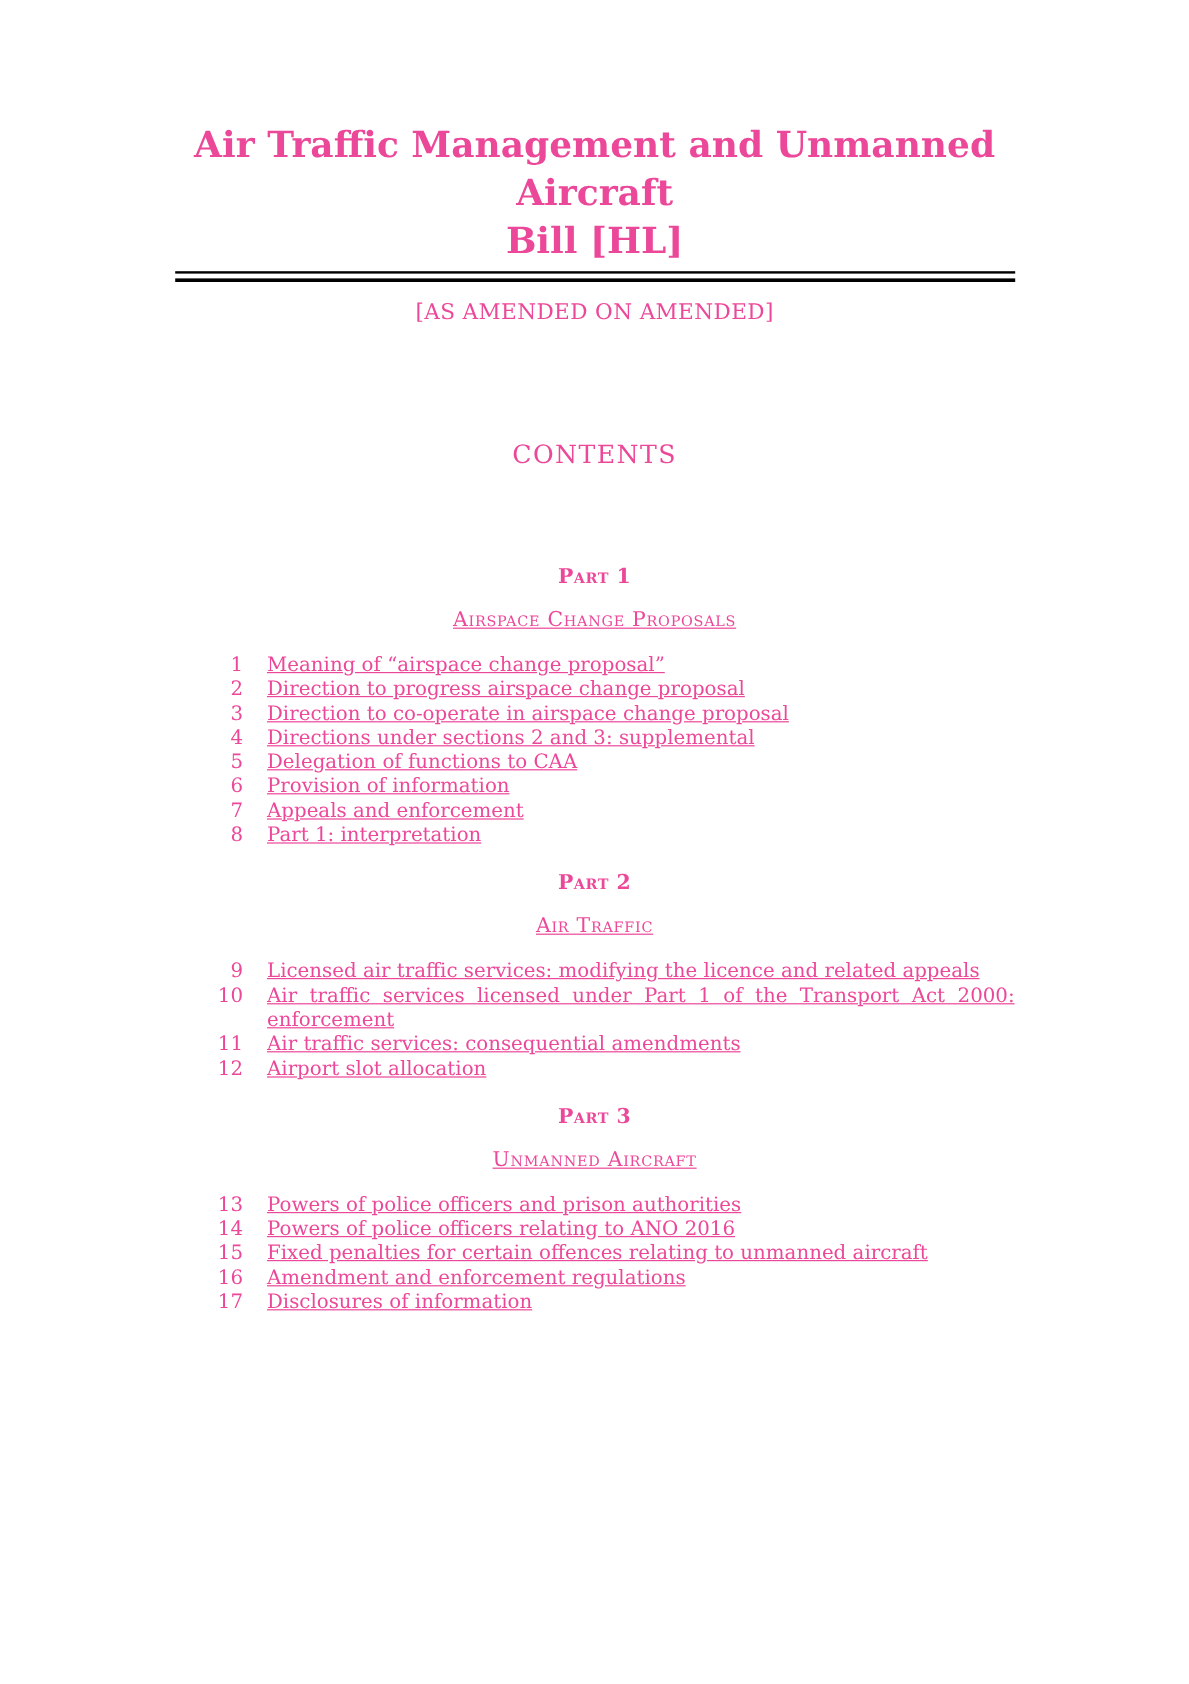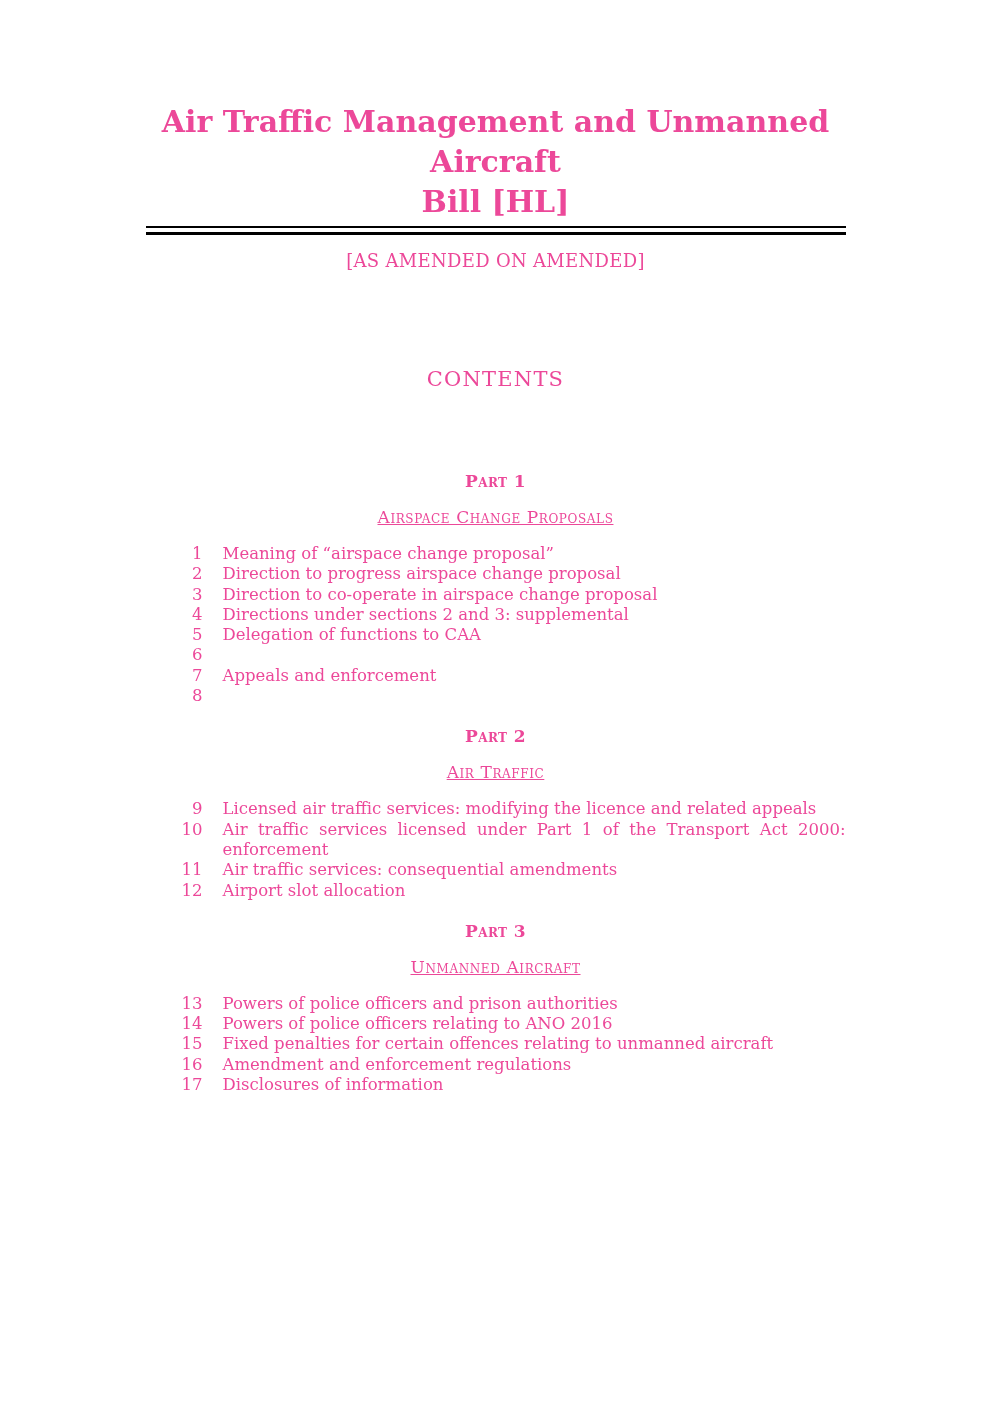--- a/index.html
+++ b/index.html
@@ -75,20 +75,21 @@
     line-height: 20.3px;
   }
   .toc-num {
     flex: none;
     width: 57px;
     text-align: right;
   }
   .toc-text {
     margin-left: 20px;
     width: 623px;
+    text-decoration: underline;
   }
   .toc-line { }
   .toc-line.stretch {
     text-align: justify;
     text-align-last: justify;
   }
   .page-footer {
     position: absolute;
     left: 145px;
     right: 146px;
@@ -143,29 +144,35 @@
           </div>
       </div>
       <div class="toc-row">
         <div class="toc-num">5</div>
         <div class="toc-text">
             <div class="toc-line">Delegation of functions to CAA</div>
           </div>
       </div>
       <div class="toc-row">
         <div class="toc-num">6</div>
+        <div class="toc-text">
+            <div class="toc-line">Provision of information</div>
+          </div>
       </div>
       <div class="toc-row">
         <div class="toc-num">7</div>
         <div class="toc-text">
             <div class="toc-line">Appeals and enforcement</div>
           </div>
       </div>
       <div class="toc-row">
         <div class="toc-num">8</div>
+        <div class="toc-text">
+            <div class="toc-line">Part 1: interpretation</div>
+          </div>
       </div>
     </div>
 
     <div class="part-label">Part 2</div>
     <div class="part-heading">Air Traffic</div>
     <div class="toc-list">
       <div class="toc-row">
         <div class="toc-num">9</div>
         <div class="toc-text">
             <div class="toc-line">Licensed air traffic services: modifying the licence and related appeals</div>

